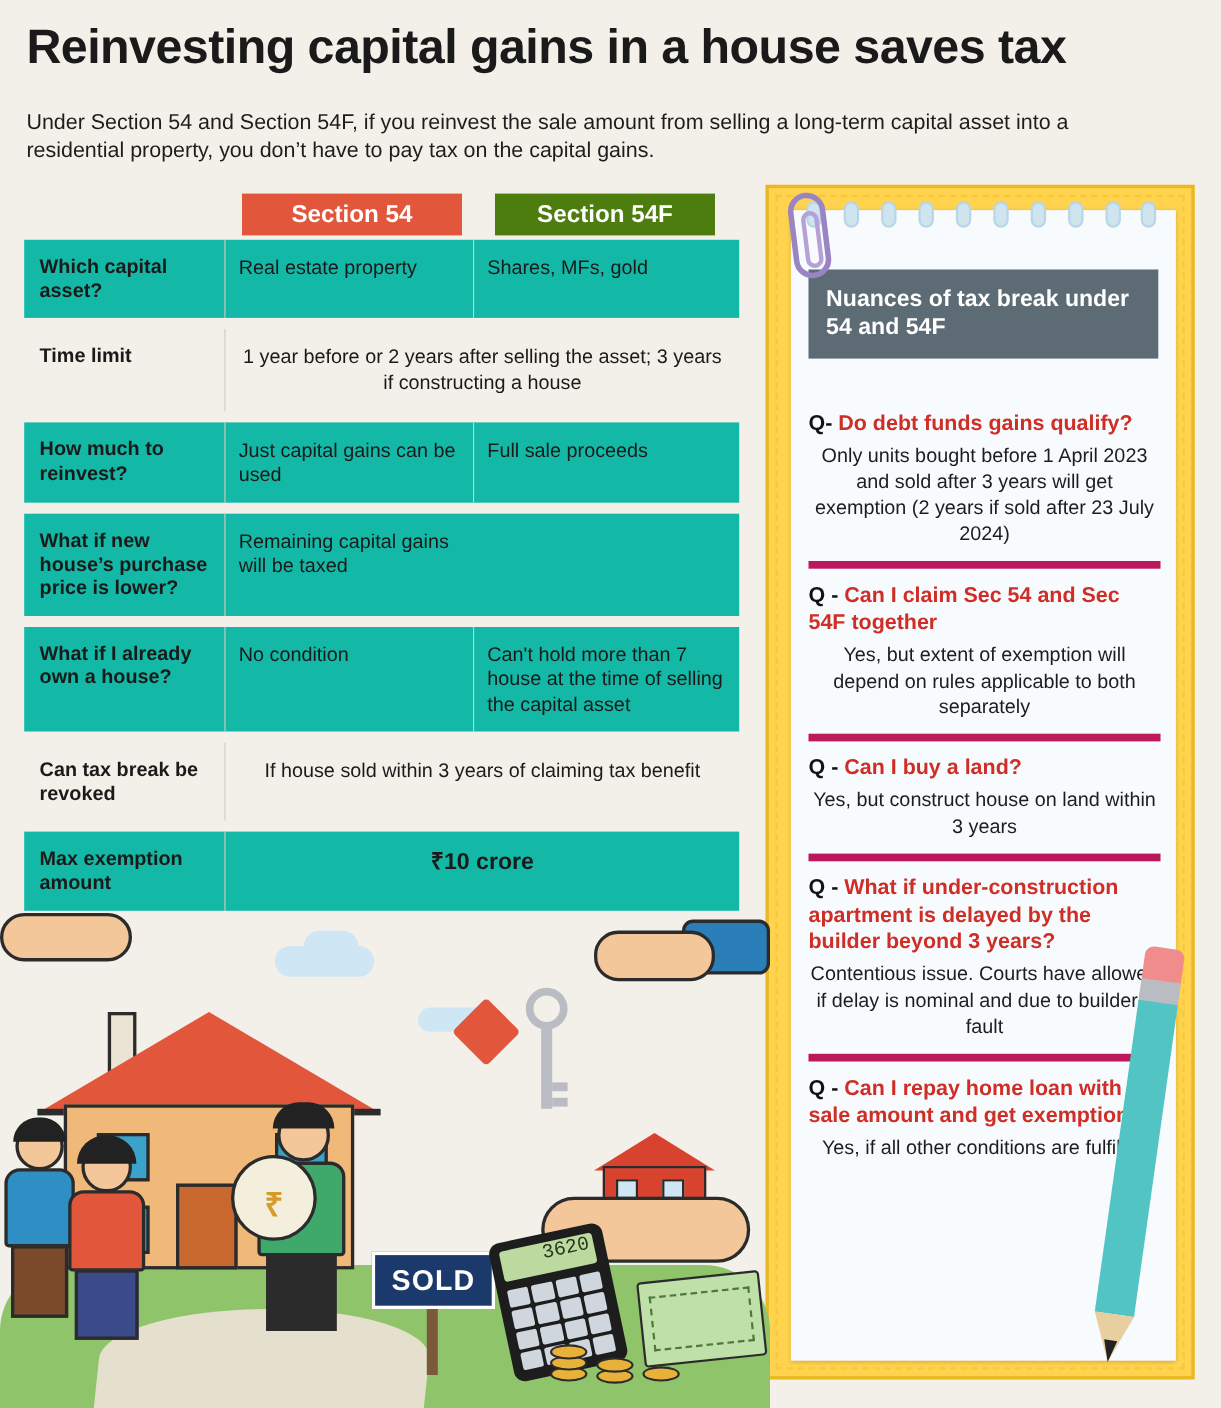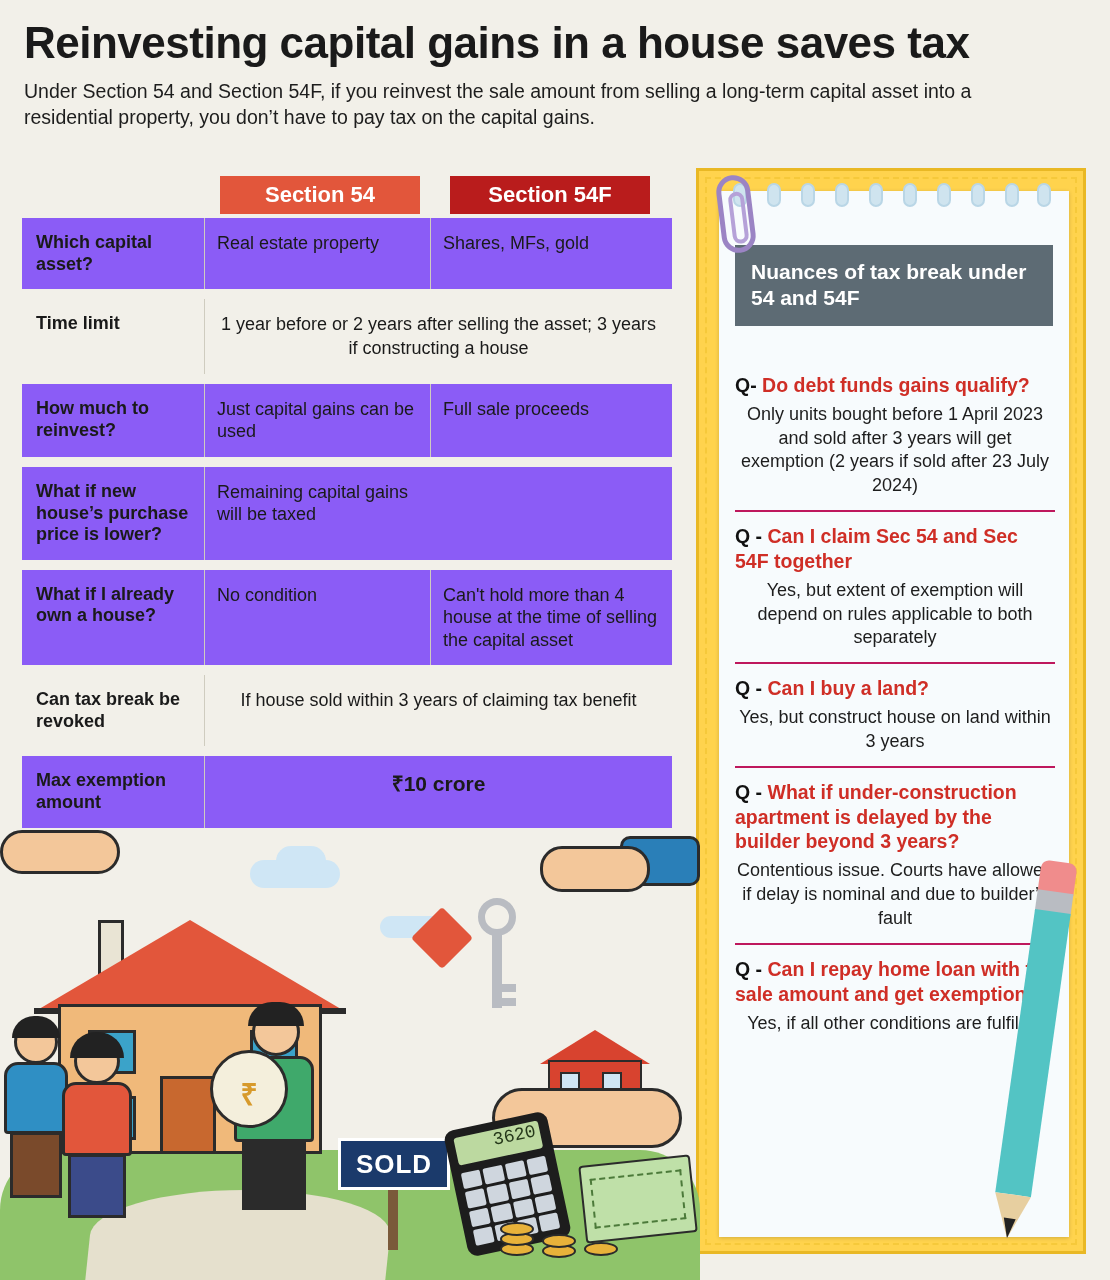--- a/index.html
+++ b/index.html
@@ -12,36 +12,36 @@
     position:relative;
   }
   .page{position:relative;width:1110px;height:1280px;}
 
   
   .title{
     position:absolute;left:24px;top:20px;width:1060px;
     font-size:44px;font-weight:bold;letter-spacing:-0.5px;line-height:1.05;
   }
   .subtitle{
-    position:absolute;left:24px;top:78px;width:1040px;
+    position:absolute;left:24px;top:98px;width:1040px;
     font-size:19.5px;line-height:1.35;color:#1d1d1d;
   }
 
   
   .table{position:absolute;left:22px;top:176px;width:529px;}
   .thead{position:relative;height:42px;}
   .pill{
     position:absolute;top:0;height:38px;line-height:38px;
     color:#fff;font-size:22px;font-weight:bold;text-align:center;
   }
   .pill.s54{left:198px;width:200px;background:#e2563b;}
-  .pill.s54f{left:428px;width:200px;background:#b91c1c;}
+  .pill.s54f{left:428px;width:200px;background:#4d7c0f;}
 
   .row{display:flex;width:650px;box-sizing:border-box;}
-  .row.alt{background:#8b5cf6;}
+  .row.alt{background:#14b8a6;}
   .row.plain{background:transparent;}
   .cell-label{
     width:182px;box-sizing:border-box;padding:14px 12px 14px 14px;
     font-size:18px;font-weight:bold;line-height:1.2;
   }
   .cell-a{
     width:226px;box-sizing:border-box;padding:14px 10px 14px 12px;
     font-size:18px;line-height:1.25;border-left:1px solid #cfccbf;
   }
   .cell-b{
@@ -85,21 +85,21 @@
   .clip:after{
     content:"";position:absolute;left:6px;top:12px;width:16px;height:52px;
     border:4px solid #b5a1d8;border-radius:9px;box-sizing:border-box;
   }
   .note-head{
     position:absolute;left:36px;top:74px;width:318px;
     background:#5d6b74;color:#fff;font-size:21px;font-weight:bold;
     padding:14px 16px;box-sizing:border-box;line-height:1.25;
   }
   .qa-list{position:absolute;left:36px;top:190px;width:320px;}
-  .qa{padding:12px 0 12px 0;border-bottom:2px solid #be185d;}
+  .qa{padding:12px 0 12px 0;border-bottom:7px solid #be185d;}
   .qa:last-child{border-bottom:none;}
   .q{font-size:19.5px;font-weight:bold;line-height:1.28;}
   .q .qmark{color:#111;}
   .q .qtext{color:#cf2e26;}
   .a{font-size:18px;line-height:1.32;margin-top:5px;color:#1d1d1d;text-align:center;}
 
   
   .illu{position:absolute;left:0;top:820px;width:700px;height:460px;overflow:hidden;}
   .sky{position:absolute;left:0;top:0;width:700px;height:400px;background:transparent;}
   .cloud{position:absolute;background:#cfe6f5;border-radius:40px;}
@@ -200,21 +200,21 @@
 
     <div class="row alt">
       <div class="cell-label">What if new house’s purchase price is lower?</div>
       <div class="cell-a">Remaining capital gains will be taxed</div>
     </div>
     <div class="spacer"></div>
 
     <div class="row alt">
       <div class="cell-label">What if I already own a house?</div>
       <div class="cell-a">No condition</div>
-      <div class="cell-b">Can't hold more than 4 house at the time of selling the capital asset</div>
+      <div class="cell-b">Can't hold more than 7 house at the time of selling the capital asset</div>
     </div>
     <div class="spacer"></div>
 
     <div class="row plain">
       <div class="cell-label">Can tax break be revoked</div>
       <div class="cell-span">If house sold within 3 years of claiming tax benefit</div>
     </div>
     <div class="spacer"></div>
 
     <div class="row alt">

